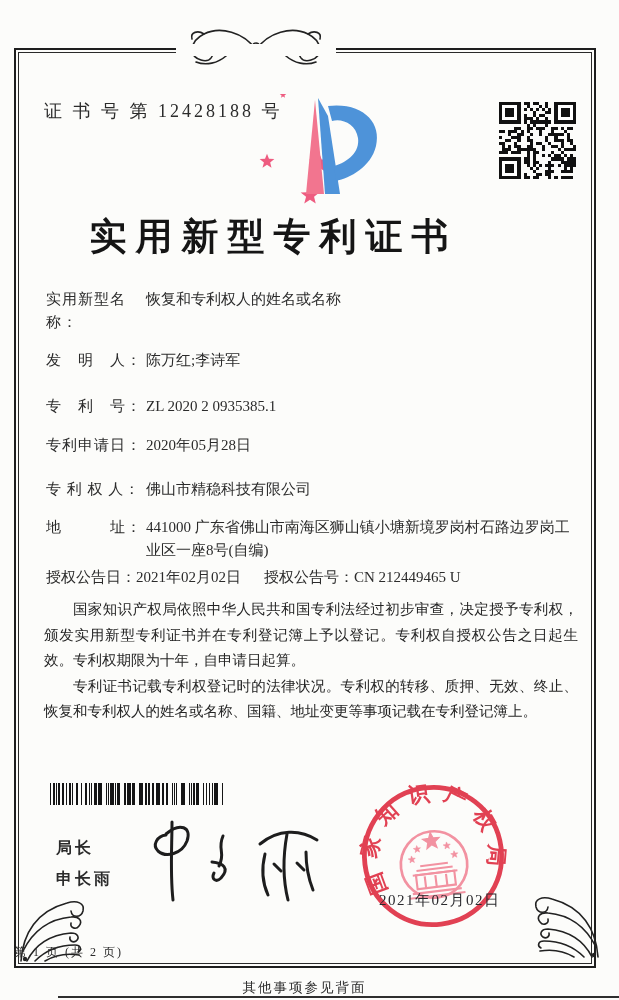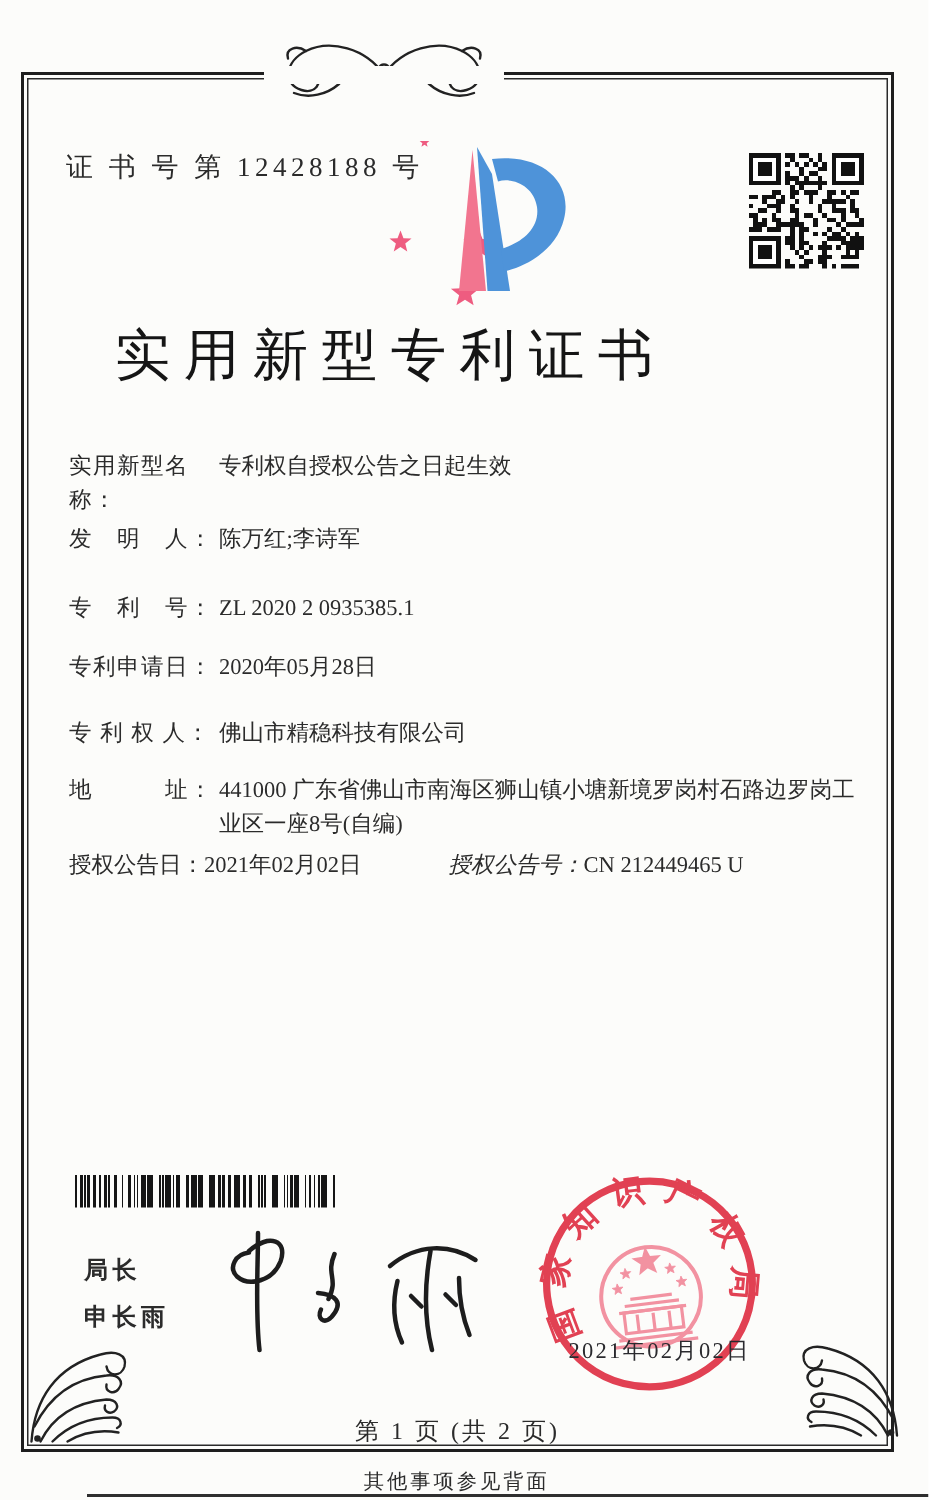--- a/index.html
+++ b/index.html
@@ -6,44 +6,44 @@
   body{width:619px;height:1000px;overflow:hidden;position:relative;
        font-family:"Liberation Serif","DejaVu Serif",serif;color:#262626;}
   .page{position:absolute;inset:0;background:#fcfcfa;}
   
   .frame{position:absolute;left:14px;top:48px;width:582px;height:920px;
          border:2px solid #1e1e1e;box-sizing:border-box;}
   .frame-inner{position:absolute;inset:2px;border:1px solid #2a2a2a;}
   .cert-no{position:absolute;left:44px;top:99px;font-size:18px;letter-spacing:3px;color:#2b2b2b;}
   .logo{position:absolute;left:242px;top:94px;width:150px;height:114px;}
   .qr{position:absolute;left:499px;top:102px;width:77px;height:77px;}
-  .title{position:absolute;left:0;top:212px;width:521px;text-align:center;
-         font-size:37px;font-weight:normal;letter-spacing:9px;color:#151515;}
+  .title{position:absolute;left:13px;top:212px;width:521px;text-align:center;
+         font-size:37px;font-weight:bold;letter-spacing:9px;color:#151515;}
   .fields{position:absolute;left:46px;top:0;width:534px;font-size:15px;color:#2b2b2b;}
   .frow{position:absolute;display:flex;width:534px;line-height:23px;}
   .flabel{flex:0 0 100px;letter-spacing:1px;}
   .fvalue{flex:1;}
-  .r0{top:300px}.r1{top:349px}.r2{top:395px}.r3{top:434px}.r4{top:478px}.r5{top:516px}
+  .r0{top:288px}.r1{top:349px}.r2{top:395px}.r3{top:434px}.r4{top:478px}.r5{top:516px}
   .rg{top:566px}
-  .rg .g2{margin-left:58px;font-style:italic;}
+  .rg .g2{margin-left:23px;}
   .paras{position:absolute;left:44px;top:597px;width:534px;font-size:14.5px;
          line-height:25.5px;color:#242424;text-align:justify;}
   .paras p{margin:0;text-indent:2em;}
   .barcode{position:absolute;left:50px;top:783px;width:176px;height:22px;}
   .director{position:absolute;left:56px;top:832px;font-size:16px;letter-spacing:3px;color:#2b2b2b;line-height:31px;font-weight:bold;}
   .signature{position:absolute;left:126px;top:810px;width:218px;height:108px;}
   .seal{position:absolute;left:358px;top:781px;width:150px;height:150px;transform:rotate(-7deg);opacity:.93;}
   .seal-date{position:absolute;left:379px;top:891px;font-size:15px;letter-spacing:1.5px;color:#2a2a2e;}
   .corner{position:absolute;width:74px;height:74px;}
   .corner-left{left:15px;top:891px;}
   .corner-right{left:530px;top:887px;transform:scale(-1,1);}
   .top-ornament{position:absolute;left:168px;top:20px;width:176px;height:54px;}
   .top-ornament .mask{position:absolute;left:8px;top:24px;width:160px;height:12px;background:#fcfcfa;}
-  .page-info{position:absolute;left:14px;top:944px;width:582px;text-align:center;
-             font-size:16px;letter-spacing:2px;color:#2b2b2b;}
+  .page-info{position:absolute;left:14px;top:944px;width:582px;
+             font-size:12px;letter-spacing:2px;color:#2b2b2b;}
   .footer-line{position:absolute;left:58px;top:996px;width:561px;height:2px;background:#2e2e2e;}
   .footer-note{position:absolute;left:0;top:979px;width:609px;text-align:center;
                font-size:13.5px;letter-spacing:2px;color:#2b2b2b;}
   svg{display:block;}
 </style>
 </head>
 <body>
 
 <div class="page">
 
@@ -296,21 +296,21 @@
         <rect x="1" y="19" width="5" height="5" fill="#fff"></rect>
         <rect x="2" y="20" width="3" height="3" fill="#111"></rect>
       </svg>
   </div>
 
   <div class="title">实用新型专利证书</div>
 
   <div class="fields">
     <div class="frow r0">
       <span class="flabel">实用新型名称：</span>
-      <span class="fvalue">专利权自授权公告之日起生效</span>
+      <span class="fvalue">恢复和专利权人的姓名或名称</span>
     </div>
     <div class="frow r1">
       <span class="flabel">发　明　人：</span>
       <span class="fvalue">陈万红;李诗军</span>
     </div>
     <div class="frow r2">
       <span class="flabel">专　利　号：</span>
       <span class="fvalue">ZL 2020 2 0935385.1</span>
     </div>
     <div class="frow r3">
@@ -326,20 +326,24 @@
       <span class="fvalue">441000 广东省佛山市南海区狮山镇小塘新境罗岗村石路边罗岗工业区一座8号(自编)</span>
     </div>
     <div class="frow rg">
       <span>授权公告日：</span>
       <span>2021年02月02日</span>
       <span class="g2">授权公告号：</span>
       <span>CN 212449465 U</span>
     </div>
   </div>
 
+  <div class="paras">
+    <p>国家知识产权局依照中华人民共和国专利法经过初步审查，决定授予专利权，颁发实用新型专利证书并在专利登记簿上予以登记。专利权自授权公告之日起生效。专利权期限为十年，自申请日起算。</p>
+    <p>专利证书记载专利权登记时的法律状况。专利权的转移、质押、无效、终止、恢复和专利权人的姓名或名称、国籍、地址变更等事项记载在专利登记簿上。</p>
+  </div>
 
   <div class="barcode">
     <svg id="bcsvg" width="176" height="22" viewBox="0 0 176 22" shape-rendering="crispEdges">
         <rect x="0" y="0" width="1" height="22" fill="#151515"></rect>
         <rect x="3" y="0" width="2" height="22" fill="#151515"></rect>
         <rect x="6" y="0" width="1" height="22" fill="#151515"></rect>
         <rect x="8" y="0" width="2" height="22" fill="#151515"></rect>
         <rect x="12" y="0" width="2" height="22" fill="#151515"></rect>
         <rect x="16" y="0" width="1" height="22" fill="#151515"></rect>
         <rect x="19" y="0" width="2" height="22" fill="#151515"></rect>

